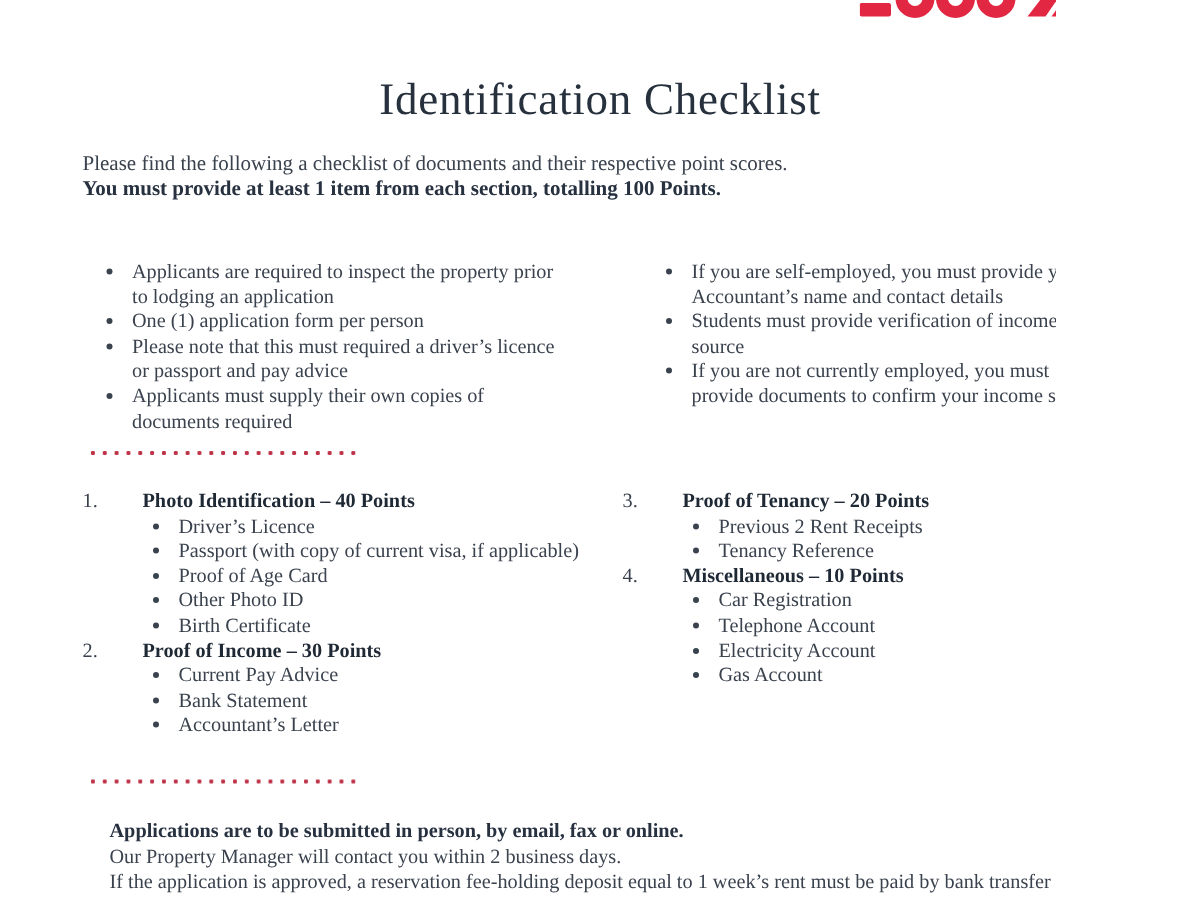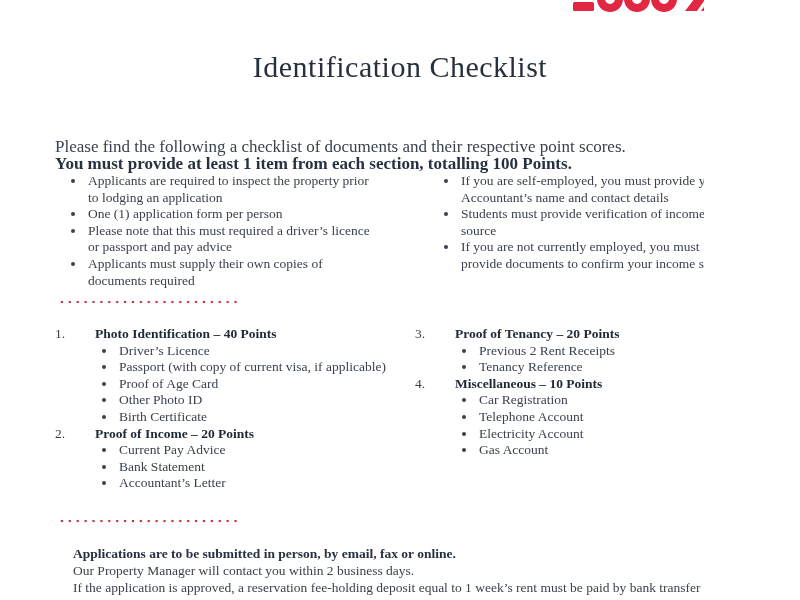--- a/index.html
+++ b/index.html
@@ -21,21 +21,21 @@
   .doc-title{
     position:absolute; left:0; top:50px; width:800px;
     text-align:center;
     font-size:30px; font-weight:400;
     color:#27313d;
     letter-spacing:0.5px;
   }
   
   .intro{
     position:absolute; left:55px; top:102px; width:600px;
-    font-size:17px; line-height:16.5px;margin-top:37px;
+    font-size:14px; line-height:16.5px;
   }
   .intro .bold-line{font-weight:bold; color:#273140;}
   
   .notes{position:absolute; top:161px; font-size:13.5px; line-height:16.6px;}
   .notes-left{left:55px; width:336px;}
   .notes-right{left:428px; width:325px;}
   ul.bullets{margin:12px; padding:0 0 0 19px; list-style:disc;}
   ul.bullets li{margin:0; padding-left:2px;}
   
   .dotted{
@@ -114,21 +114,21 @@
           <li>Passport (with copy of current visa, if applicable)</li>
           <li>Proof of Age Card</li>
           <li>Other Photo ID</li>
           <li>Birth Certificate</li>
         </ul>
       </div>
     </div>
     <div class="section-row">
       <span class="sec-num">2.</span>
       <div class="sec-body">
-        <div class="sec-heading">Proof of Income – 20 Points</div>
+        <div class="sec-heading">Proof of Income – 30 Points</div>
         <ul class="bullets">
           <li>Current Pay Advice</li>
           <li>Bank Statement</li>
           <li>Accountant’s Letter</li>
         </ul>
       </div>
     </div>
   </div>
 
   <div class="sections sections-right">

